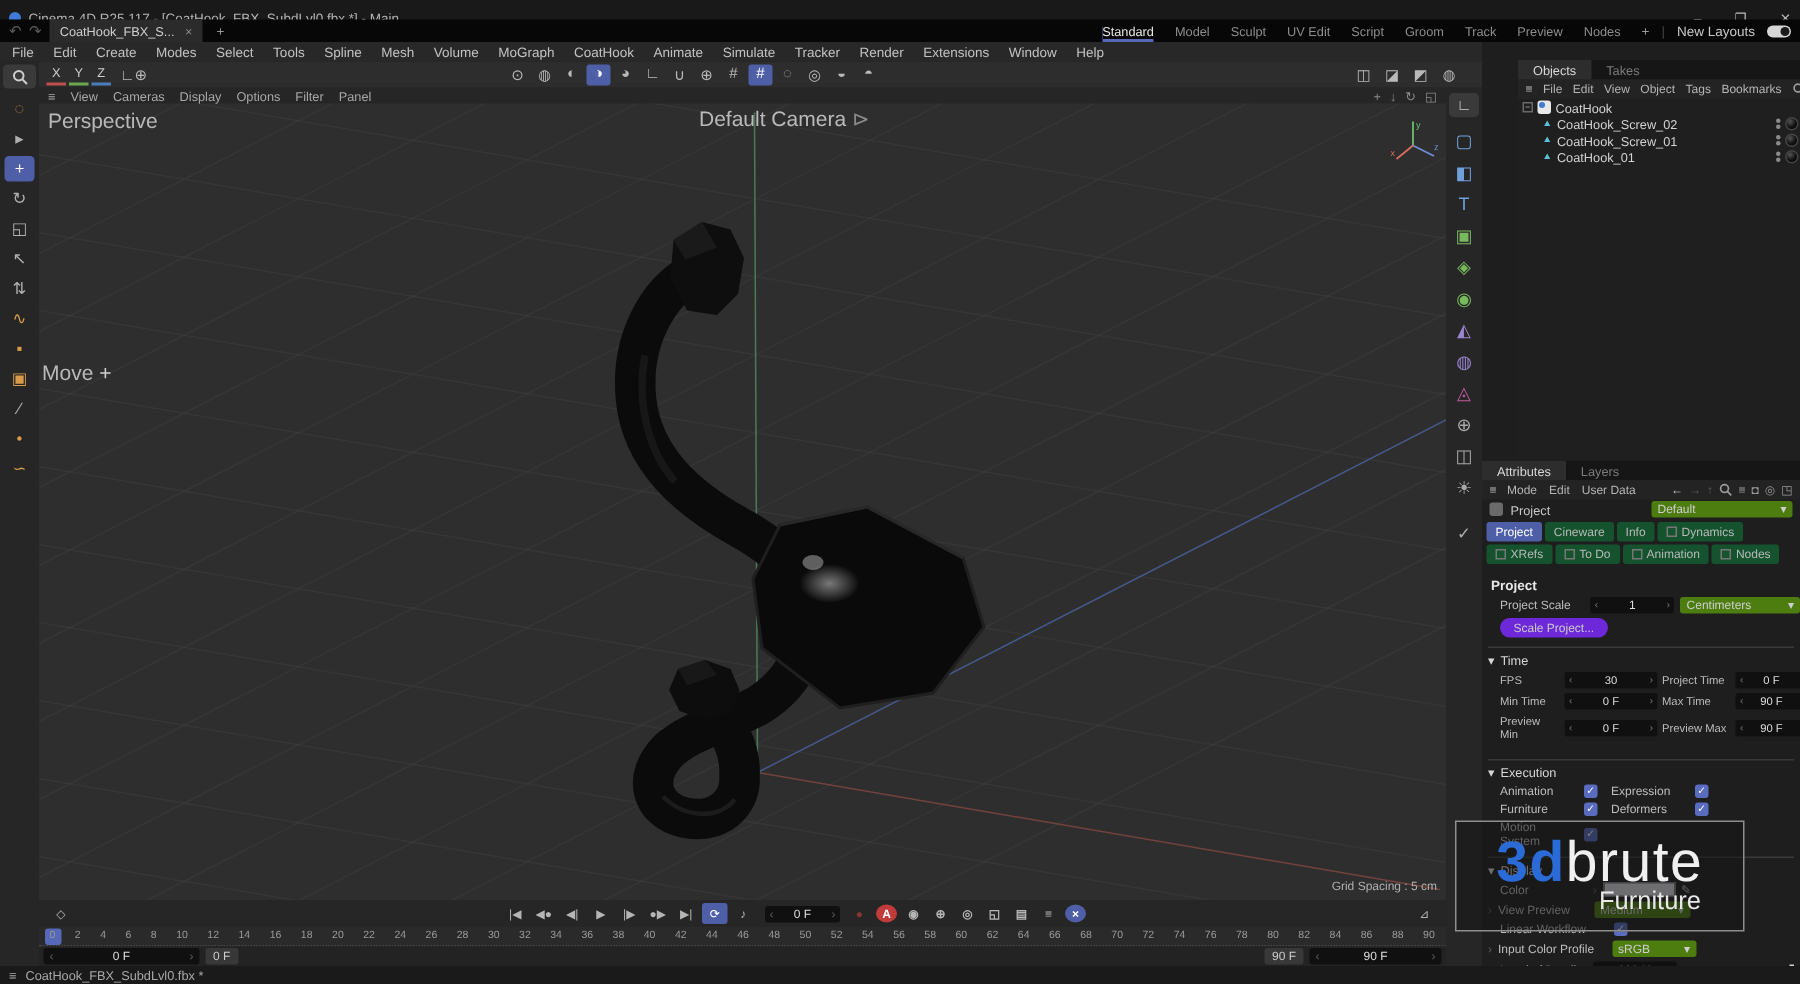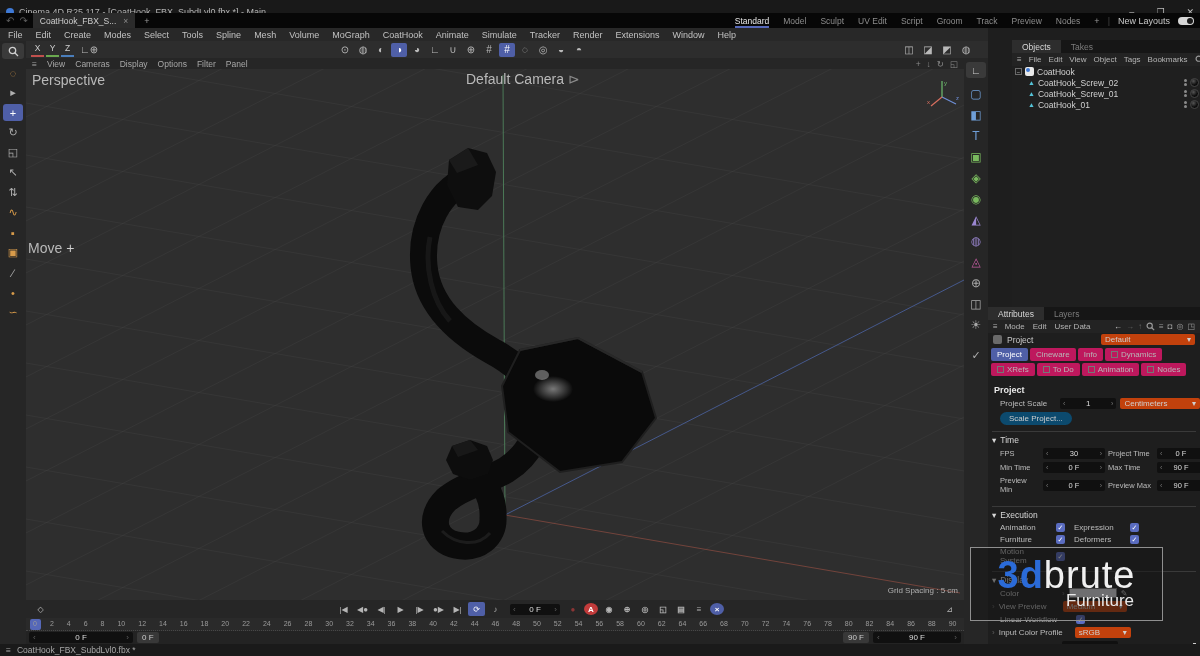--- a/index.html
+++ b/index.html
@@ -67,31 +67,31 @@
   .meshic{color:#55c4d9;font-size:7px;transform:scaleY(.9)}
   .vdots{display:flex;flex-direction:column;gap:1px;margin-left:auto}
   .vdots i{width:3px;height:3px;border-radius:50%;background:#8a8a8a}
   .matball{width:9px;height:9px;border-radius:50%;background:radial-gradient(circle at 35% 30%,#555 0%,#111 55%,#000 100%);border:1px solid #444;box-sizing:border-box}
   .tagsq{width:8px;height:8px;background:#3c3c3c;color:#9a9a9a;font-size:6px;line-height:8px;text-align:center;border-radius:1px}
 
   
   #attributes{left:988px;top:307px;width:212px;height:337px;background:#1e1e1e;box-sizing:border-box;overflow:hidden}
   .objrow{height:13px;display:flex;align-items:center;gap:5px;padding:0 5px;font-size:8.5px}
   .gicon{width:9px;height:9px;background:#6a6a6a;border-radius:2px}
-  .dd{background:#c2410c;border-radius:2px;display:flex;align-items:flex-end;justify-content:space-between;padding:1px 4px;color:#cfcfcf;font-size:8px}
+  .dd{background:#4d7c0f;border-radius:2px;display:flex;align-items:flex-end;justify-content:space-between;padding:1px 4px;color:#cfcfcf;font-size:8px}
   .tabbtns{display:flex;flex-wrap:wrap;gap:2px;padding:2px 3px;font-size:8px}
-  .tabbtn{background:#be185d;color:#b8b8b8;padding:2px 6px;border-radius:2px;display:flex;align-items:center;gap:3px}
+  .tabbtn{background:#14532d;color:#b8b8b8;padding:2px 6px;border-radius:2px;display:flex;align-items:center;gap:3px}
   .tabbtn.active{background:#4f5fa7;color:#fff}
   .tabbtn.check::before{content:"";width:5px;height:5px;border:1px solid #777;display:inline-block}
   .secthead{display:flex;align-items:center;gap:4px;margin:6px 4px 3px 4px;color:#d8d8d8;font-size:8.5px;border-top:1px solid #3a3a3a;padding-top:3px}
   .heading{font-weight:bold;color:#e8e8e8;font-size:9px;margin:7px 0 3px 6px}
   .frow{display:flex;align-items:center;gap:4px;margin:3px 0 0 12px;font-size:8px;color:#bdbdbd}
   .stp{background:#101010;border-radius:2px;display:flex;align-items:center;justify-content:space-between;padding:1px 3px;color:#ddd}
   .stp .ar{color:#777;font-size:7px}
-  .btn{background:#0c4a6e;border-radius:7px;padding:2px 9px;color:#ccc;font-size:8px;display:inline-block;margin:3px 0 0 12px}
+  .btn{background:#6d28d9;border-radius:7px;padding:2px 9px;color:#ccc;font-size:8px;display:inline-block;margin:3px 0 0 12px}
   .grid2{display:grid;grid-template-columns:40px 62px 46px 48px;gap:3px 3px;margin:2px 0 12px 12px;font-size:7.5px;color:#bdbdbd;align-items:center}
   .gridcb{display:grid;grid-template-columns:52px 14px 52px 14px;gap:3px 4px;margin:2px 0 0 12px;font-size:8px;color:#bdbdbd;align-items:center}
   .cb{width:9px;height:9px;background:#5a6cc0;border-radius:2px;color:#fff;font-size:7px;line-height:9px;text-align:center}
   .swatch{width:46px;height:8px;background:#d9d9de;border:1px solid #777}
   .slider{flex:1;height:2px;background:#5a6a9d;position:relative;margin-right:4px}
   .slider::after{content:"";position:absolute;right:0;top:-3px;width:3px;height:8px;background:#cfcfcf}
 
   
   #watermark{left:970px;top:547px;width:193px;height:74px;background:rgba(22,22,22,.55);border:1px solid #8f8f8f;z-index:5;box-sizing:border-box;display:flex;flex-direction:column;align-items:center;justify-content:center}
   #wmline1{font-size:38px;line-height:36px;letter-spacing:1px;color:#f0f0f0}

